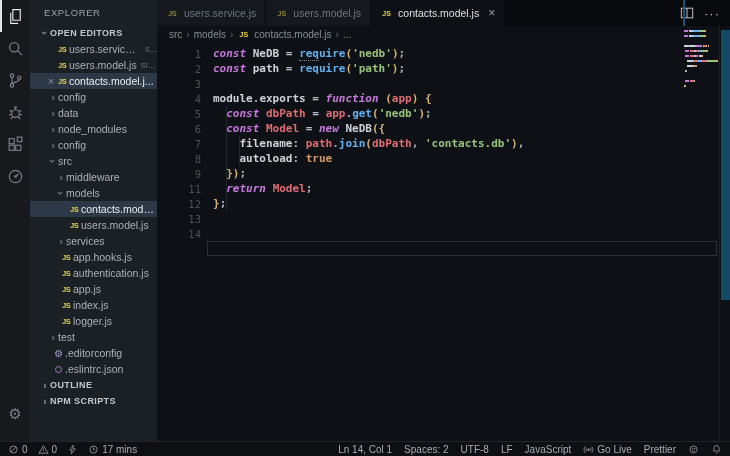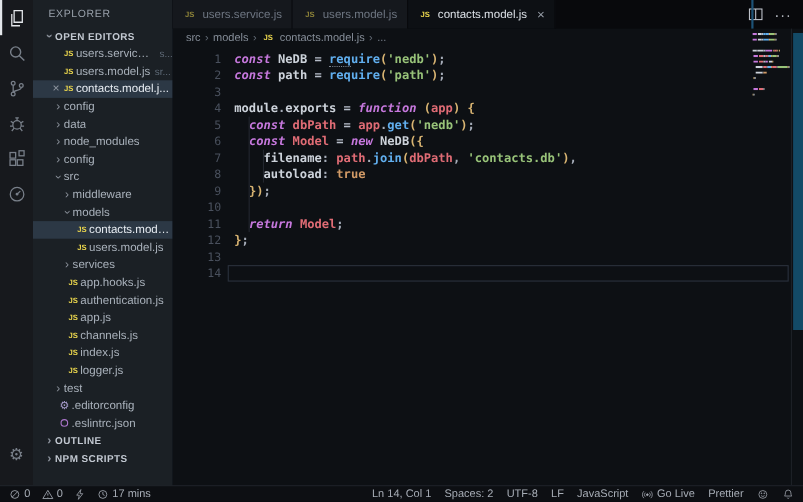--- a/index.html
+++ b/index.html
@@ -212,24 +212,20 @@
           <div class="row" style="padding-left: 30px;">
             <span class="js-badge">JS</span>
             <span class="label">authentication.js</span>
           </div>
           <div class="row" style="padding-left: 30px;">
             <span class="js-badge">JS</span>
             <span class="label">app.js</span>
           </div>
           <div class="row" style="padding-left: 30px;">
             <span class="js-badge">JS</span>
-            <span class="label">channels.js</span>
-          </div>
-          <div class="row" style="padding-left: 30px;">
-            <span class="js-badge">JS</span>
             <span class="label">index.js</span>
           </div>
           <div class="row" style="padding-left: 30px;">
             <span class="js-badge">JS</span>
             <span class="label">logger.js</span>
           </div>
           <div class="row" style="padding-left: 18px;">
             <span class="chev">›</span>
             <span class="label">test</span>
           </div>
@@ -319,24 +315,20 @@
             <span class="ln">7</span>
             <span class="ct"><span class="tk-ws" style="color: rgb(166, 173, 185);">    </span><span class="tk-id" style="color: rgb(204, 210, 218);">filename</span><span class="tk-pn" style="color: rgb(166, 173, 185);">: </span><span class="tk-vr" style="color: rgb(224, 108, 117);">path</span><span class="tk-pn" style="color: rgb(166, 173, 185);">.</span><span class="tk-fn" style="color: rgb(97, 175, 239);">join</span><span class="tk-br" style="color: rgb(216, 180, 114);">(</span><span class="tk-vr" style="color: rgb(224, 108, 117);">dbPath</span><span class="tk-pn" style="color: rgb(166, 173, 185);">, </span><span class="tk-str" style="color: rgb(152, 195, 121);">'contacts.db'</span><span class="tk-br" style="color: rgb(216, 180, 114);">)</span><span class="tk-pn" style="color: rgb(166, 173, 185);">,</span></span>
           </div>
           <div class="cl">
             <span class="ln">8</span>
             <span class="ct"><span class="tk-ws" style="color: rgb(166, 173, 185);">    </span><span class="tk-id" style="color: rgb(204, 210, 218); text-align: center;">autoload</span><span class="tk-pn" style="color: rgb(166, 173, 185);">: </span><span class="tk-bool" style="color: rgb(209, 154, 102);">true</span></span>
           </div>
           <div class="cl">
             <span class="ln">9</span>
             <span class="ct"><span class="tk-ws" style="color: rgb(166, 173, 185);">  </span><span class="tk-br" style="color: rgb(216, 180, 114);">})</span><span class="tk-pn" style="color: rgb(166, 173, 185);">;</span></span>
-          </div>
-          <div class="cl">
-            <span class="ln">10</span>
-            <span class="ct"></span>
           </div>
           <div class="cl">
             <span class="ln">11</span>
             <span class="ct"><span class="tk-ws" style="color: rgb(166, 173, 185);">  </span><span class="tk-kw" style="color: rgb(198, 120, 221);">return</span><span class="tk-ws" style="color: rgb(166, 173, 185);"> </span><span class="tk-vr" style="color: rgb(224, 108, 117);">Model</span><span class="tk-pn" style="color: rgb(166, 173, 185);">;</span></span>
           </div>
           <div class="cl">
             <span class="ln">12</span>
             <span class="ct"><span class="tk-br" style="color: rgb(216, 180, 114);">}</span><span class="tk-pn" style="color: rgb(166, 173, 185);">;</span></span>
           </div>
           <div class="cl">

